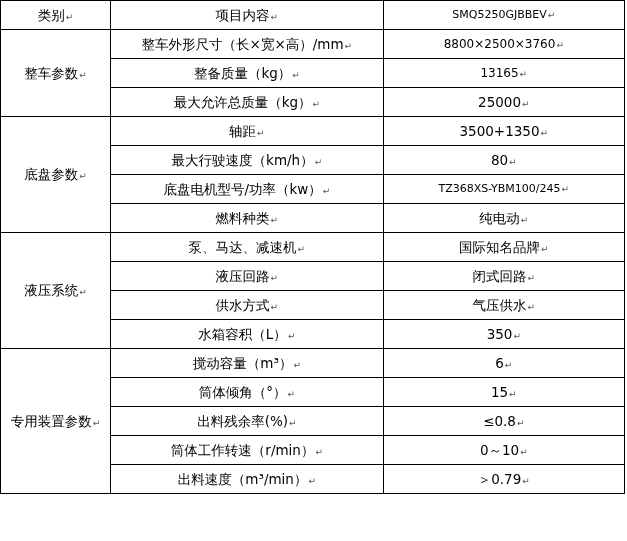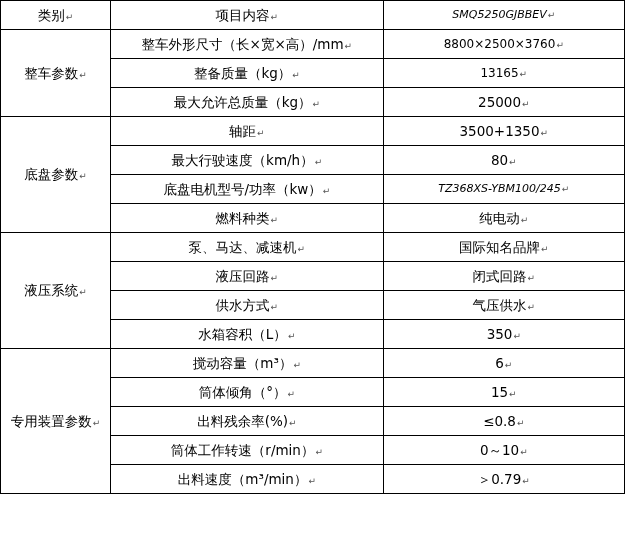--- a/index.html
+++ b/index.html
@@ -45,21 +45,20 @@
     font-size: 13.5px;
   }
   .val-cell .cell-inner {
     font-size: 12px;
   }
   .val-cell.val-large .cell-inner {
     font-size: 13.5px;
   }
   .val-cell.val-small .cell-inner {
     font-size: 11px;
-    font-style: italic;
   }
   .mark {
     font-size: 9px;
     color: #555555;
     vertical-align: baseline;
     padding-left: 1px;
   }
   .hdr .cell-inner {
     font-size: 13.5px;
   }

